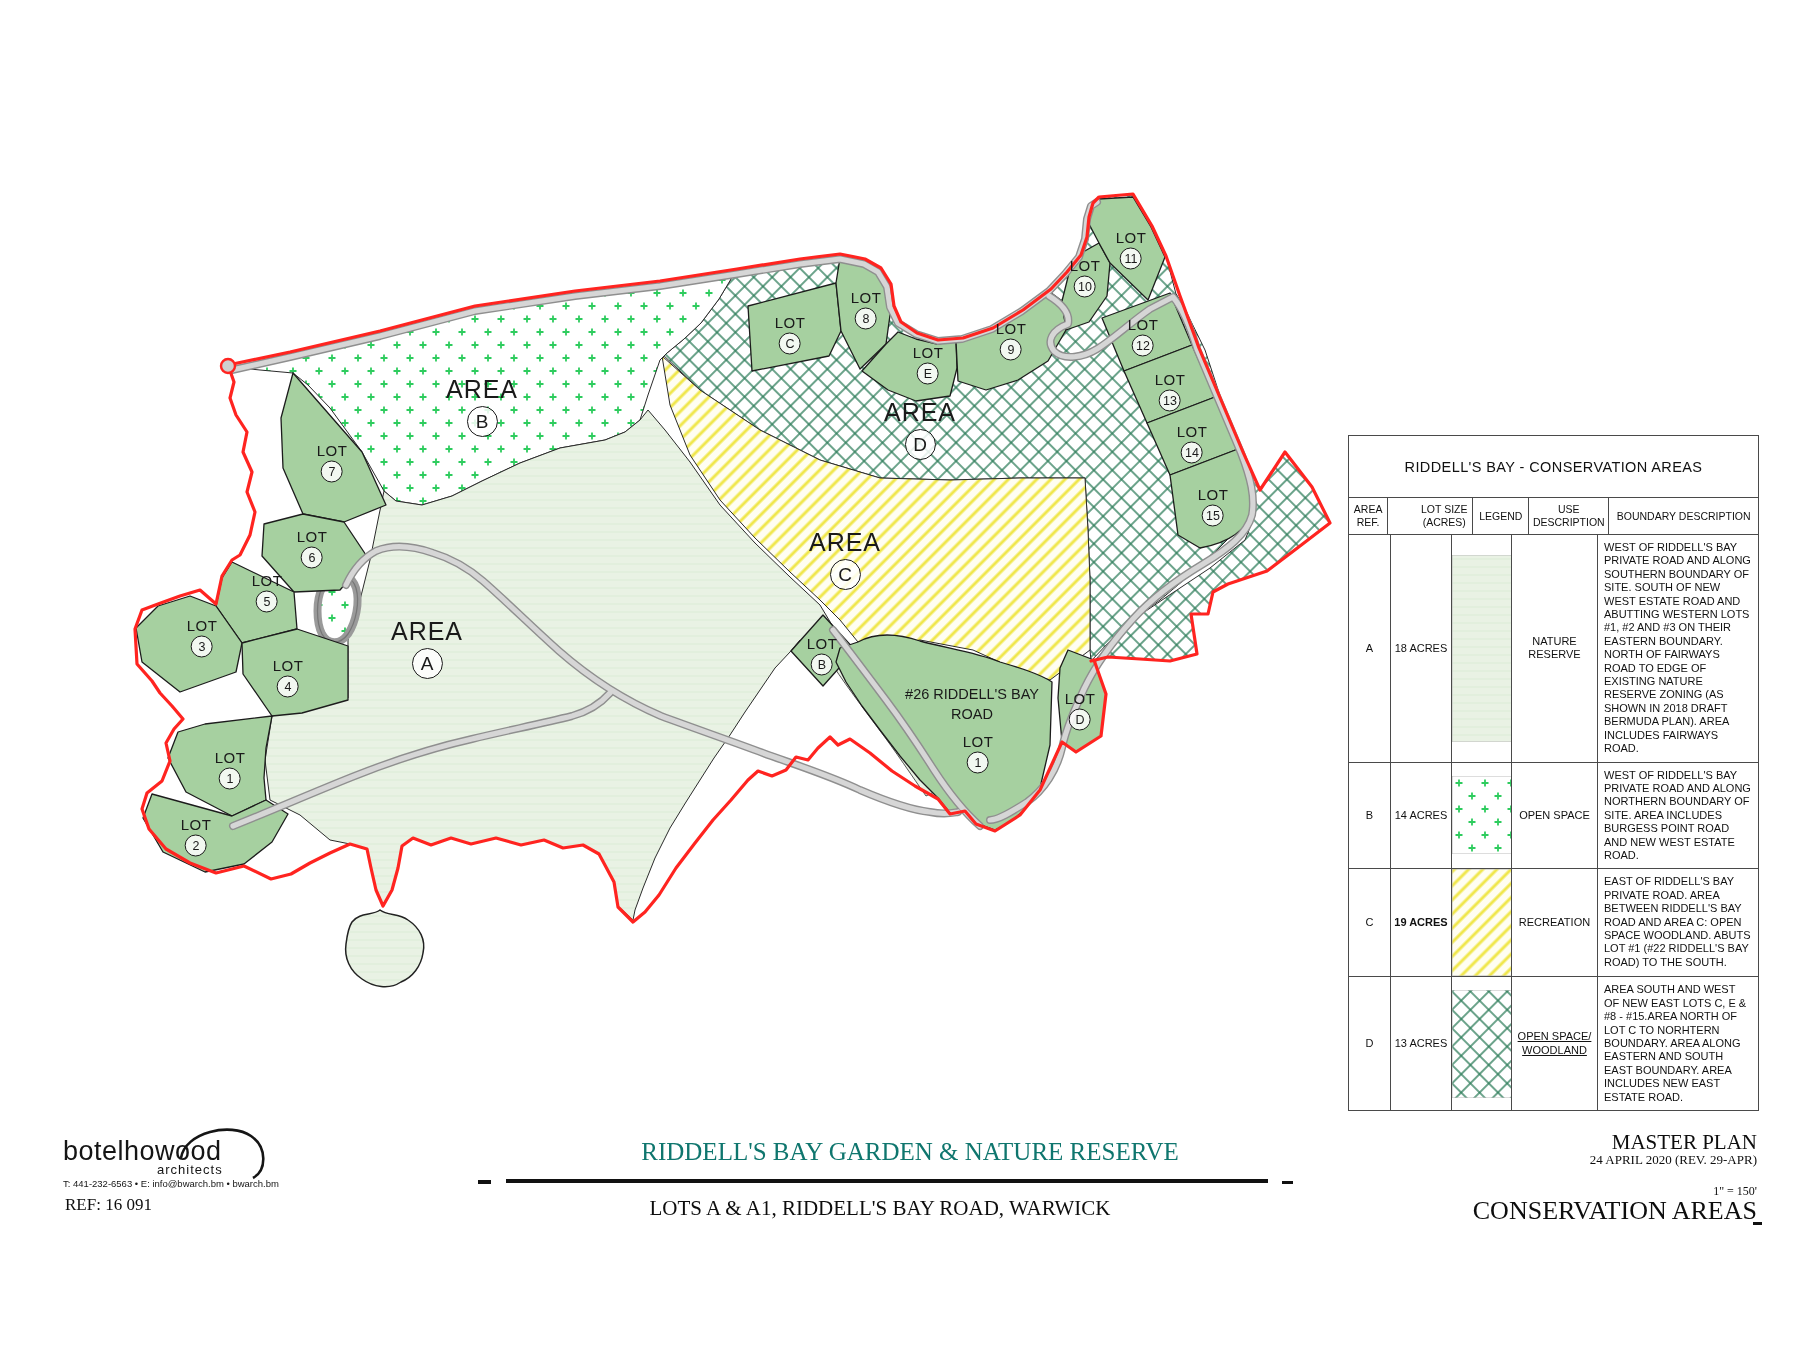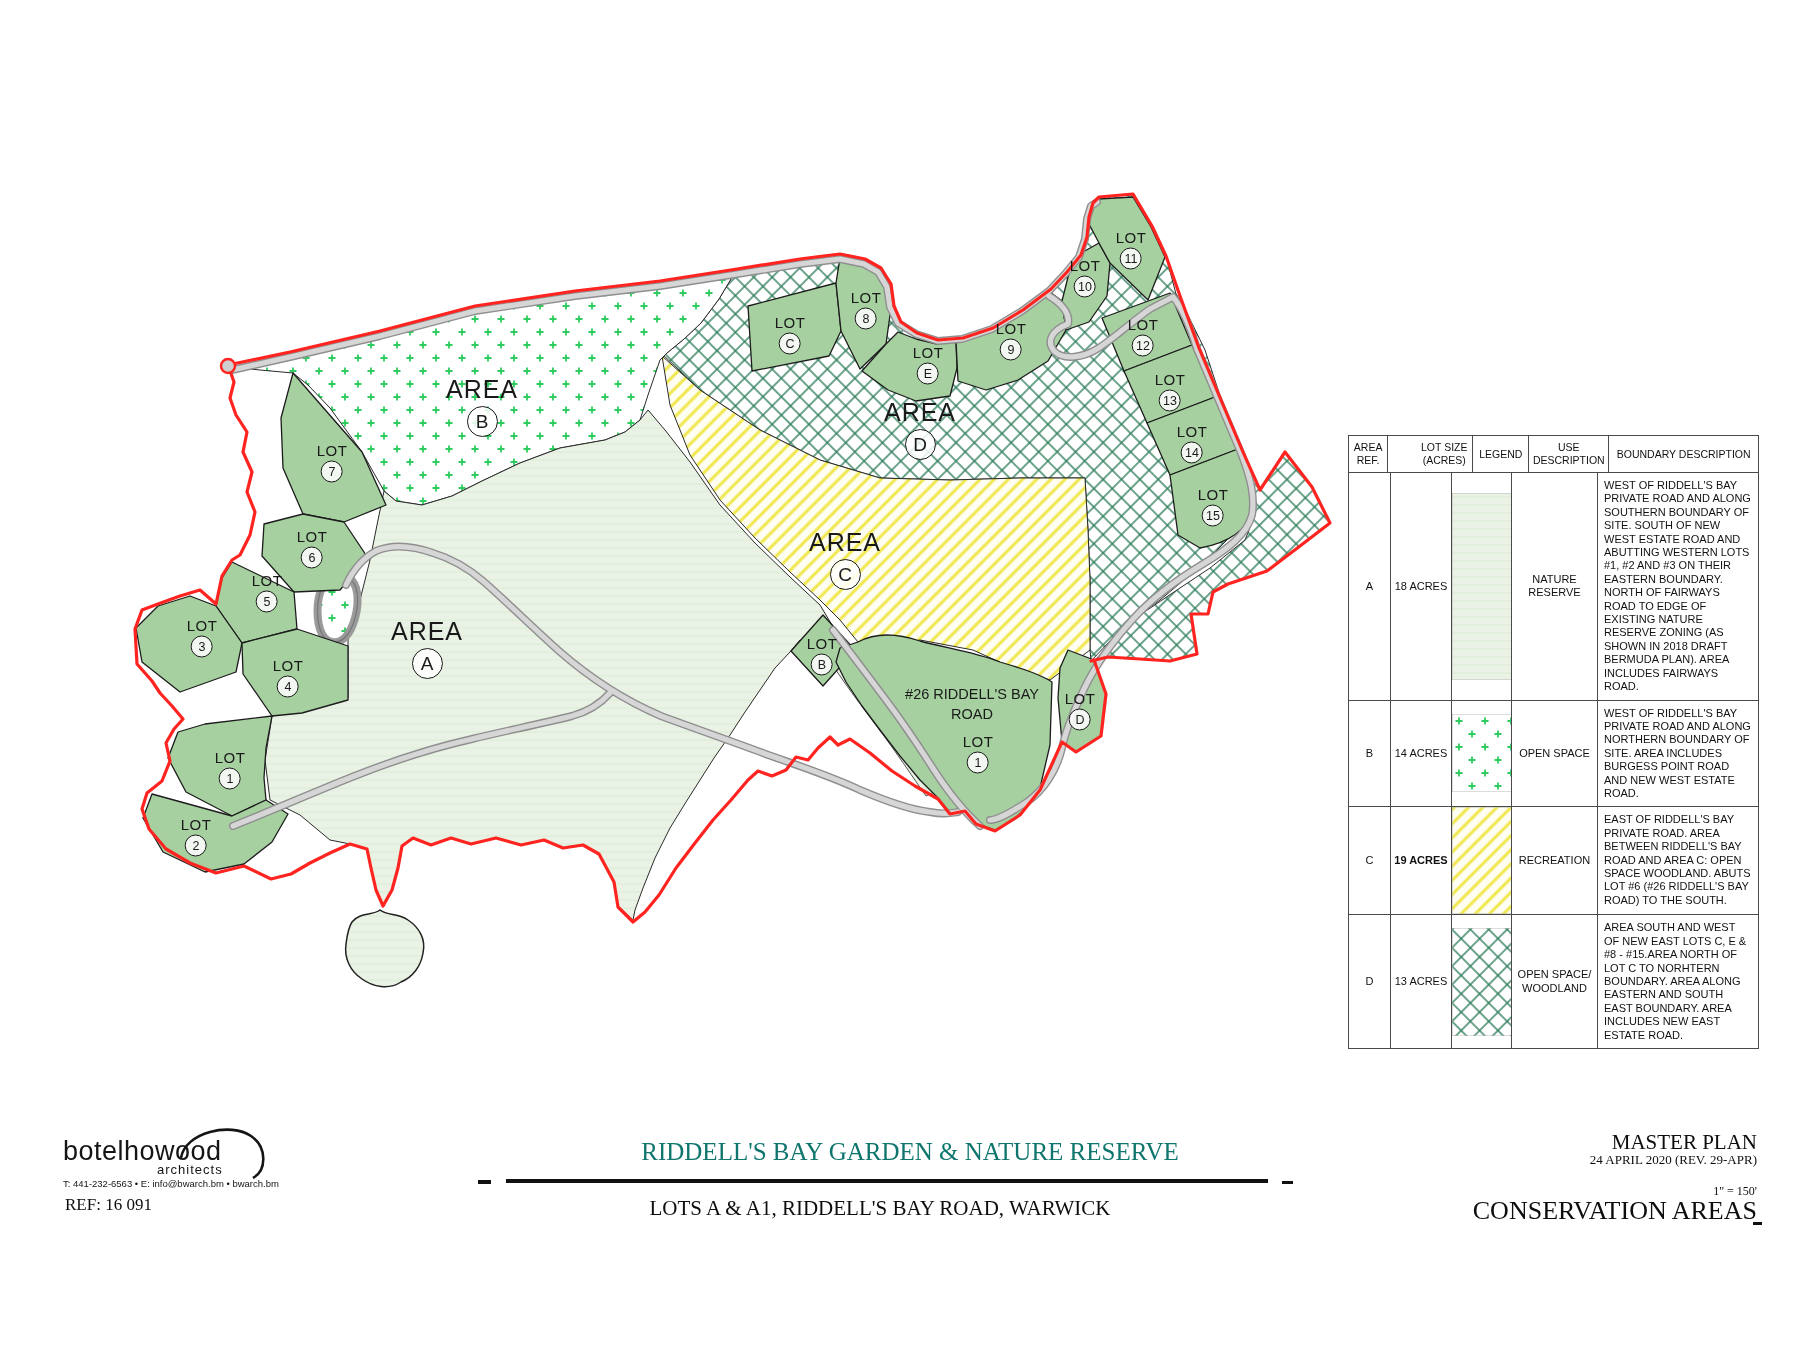--- a/index.html
+++ b/index.html
@@ -270,20 +270,21 @@
         <span class="word">LOT</span>
         <span class="circ">1</span>
       </div>
       <div class="map-label addr" style="left: 972px; top: 704px;">
         <div>#26 RIDDELL'S BAY</div>
         <div>ROAD</div>
       </div>
     </div>
 
   <div class="ctable">
+    <div class="ct-title">RIDDELL'S BAY - CONSERVATION AREAS</div>
     <div class="ct-head" id="thead">
         <div class="hc" style="width: 42px; height: 36px;">AREA REF.</div>
         <div class="hc" style="width: 61px; height: 36px; margin-left: 28px;">LOT SIZE (ACRES)</div>
         <div class="hc" style="width: 60px; height: 36px;">LEGEND</div>
         <div class="hc" style="width: 86px; height: 36px;">USE DESCRIPTION</div>
         <div class="hc" style="width: 160px; height: 36px;">BOUNDARY DESCRIPTION</div>
       </div>
     <div id="tbody">
         <div class="ct-row" style="min-height: 187px;">
           <div class="c" style="width: 42px;">A</div>
@@ -309,31 +310,31 @@
         </div>
         <div class="ct-row" style="min-height: 107px;">
           <div class="c" style="width: 42px;">C</div>
           <div class="c" style="width: 61px; font-weight: bold;">19 ACRES</div>
           <div class="c legend" style="width: 60px;">
             <svg width="60" height="107" style="display:block">
               <rect x="0" y="0" width="60" height="107" fill="url(#pYellow)" stroke="#bbb" stroke-width="1"></rect>
             </svg>
           </div>
           <div class="c" style="width: 86px;">RECREATION</div>
-          <div class="c bnd" style="width: 160px;">EAST OF RIDDELL'S BAY PRIVATE ROAD. AREA BETWEEN RIDDELL'S BAY ROAD AND AREA C: OPEN SPACE WOODLAND. ABUTS LOT #6 (#26 RIDDELL'S BAY ROAD) TO THE SOUTH.</div>
+          <div class="c bnd" style="width: 160px;">EAST OF RIDDELL'S BAY PRIVATE ROAD. AREA BETWEEN RIDDELL'S BAY ROAD AND AREA C: OPEN SPACE WOODLAND. ABUTS LOT #1 (#22 RIDDELL'S BAY ROAD) TO THE SOUTH.</div>
         </div>
         <div class="ct-row" style="min-height: 108px;">
           <div class="c" style="width: 42px;">D</div>
           <div class="c" style="width: 61px;">13 ACRES</div>
           <div class="c legend" style="width: 60px;">
             <svg width="60" height="108" style="display:block">
               <rect x="0" y="0" width="60" height="108" fill="url(#pCross)" stroke="#bbb" stroke-width="1"></rect>
             </svg>
           </div>
-          <div class="c" style="width: 86px;">OPEN SPACE/ WOODLAND</div>
+          <div class="c" style="width: 86px; text-decoration: underline;">OPEN SPACE/ WOODLAND</div>
           <div class="c bnd" style="width: 160px;">AREA SOUTH AND WEST OF NEW EAST LOTS C, E &amp; #8 - #15.AREA NORTH OF LOT C TO NORHTERN BOUNDARY. AREA ALONG EASTERN AND SOUTH EAST BOUNDARY. AREA INCLUDES NEW EAST ESTATE ROAD.</div>
         </div>
       </div>
   </div>
 
   <div class="logo-wrap">
     <svg width="260" height="70" style="position:absolute;left:0;top:0">
       <path d="M118,40 C122,14 168,4 188,18 C204,29 204,52 190,60" fill="none" stroke="#151515" stroke-width="2.6"></path>
     </svg>
     <div class="logo-name">botelhowood</div>

